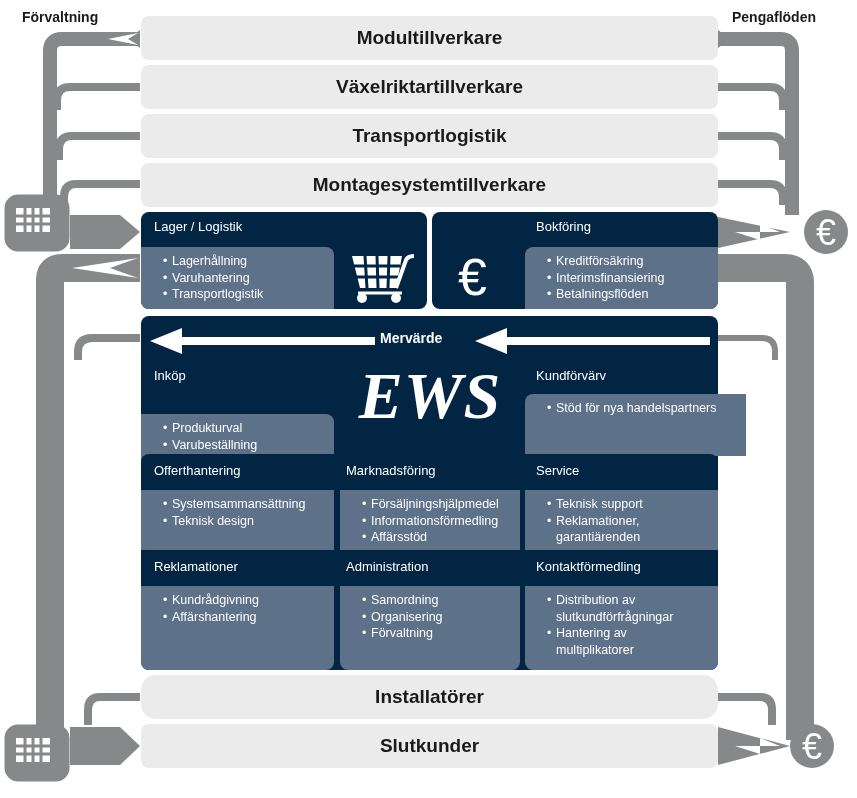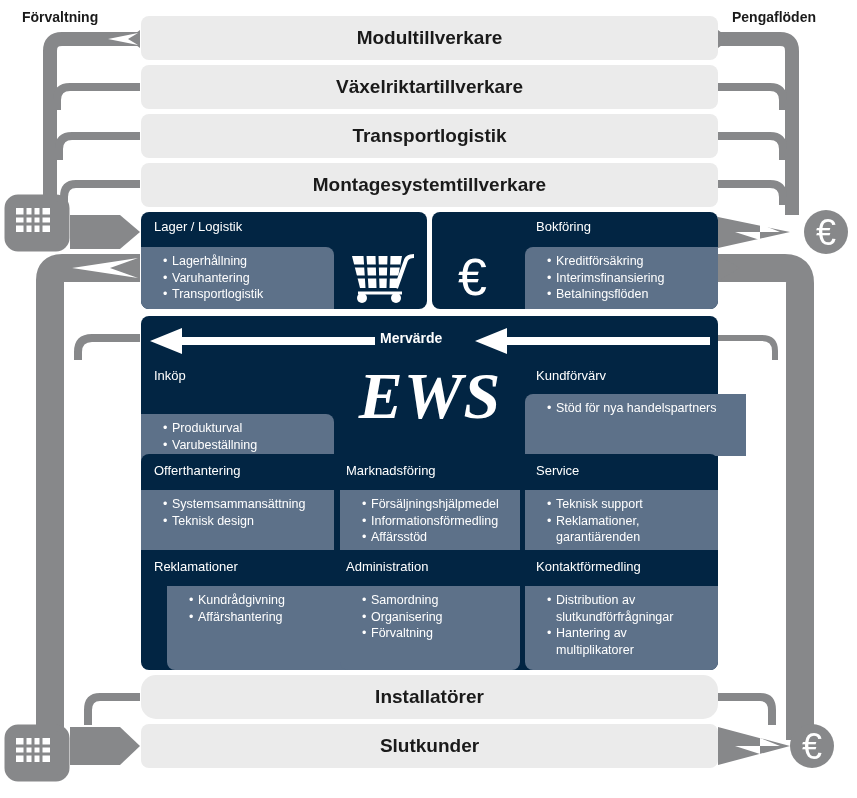--- a/index.html
+++ b/index.html
@@ -188,21 +188,21 @@
   <ul>
     <li>Teknisk support</li>
     <li>Reklamationer, garantiärenden</li>
   </ul>
 </div>
 
 <div class="dark" style="left:141px; top:550px; width:577px; height:36px; border-radius:8px 8px 0 0;"></div>
 <div class="panel-title" style="left:154px; top:559px;">Reklamationer</div>
 <div class="panel-title" style="left:346px; top:559px;">Administration</div>
 <div class="panel-title" style="left:536px; top:559px;">Kontaktförmedling</div>
-<div class="sub" style="left:141px; top:586px; width:193px; height:84px; border-radius:0 0 8px 8px;margin-left:26px;">
+<div class="sub" style="left:141px; top:586px; width:193px; height:84px; border-radius:0 0 8px 8px;">
   <ul>
     <li>Kundrådgivning</li>
     <li>Affärshantering</li>
   </ul>
 </div>
 <div class="sub" style="left:340px; top:586px; width:180px; height:84px; border-radius:0 0 8px 8px;">
   <ul>
     <li>Samordning</li>
     <li>Organisering</li>
     <li>Förvaltning</li>

